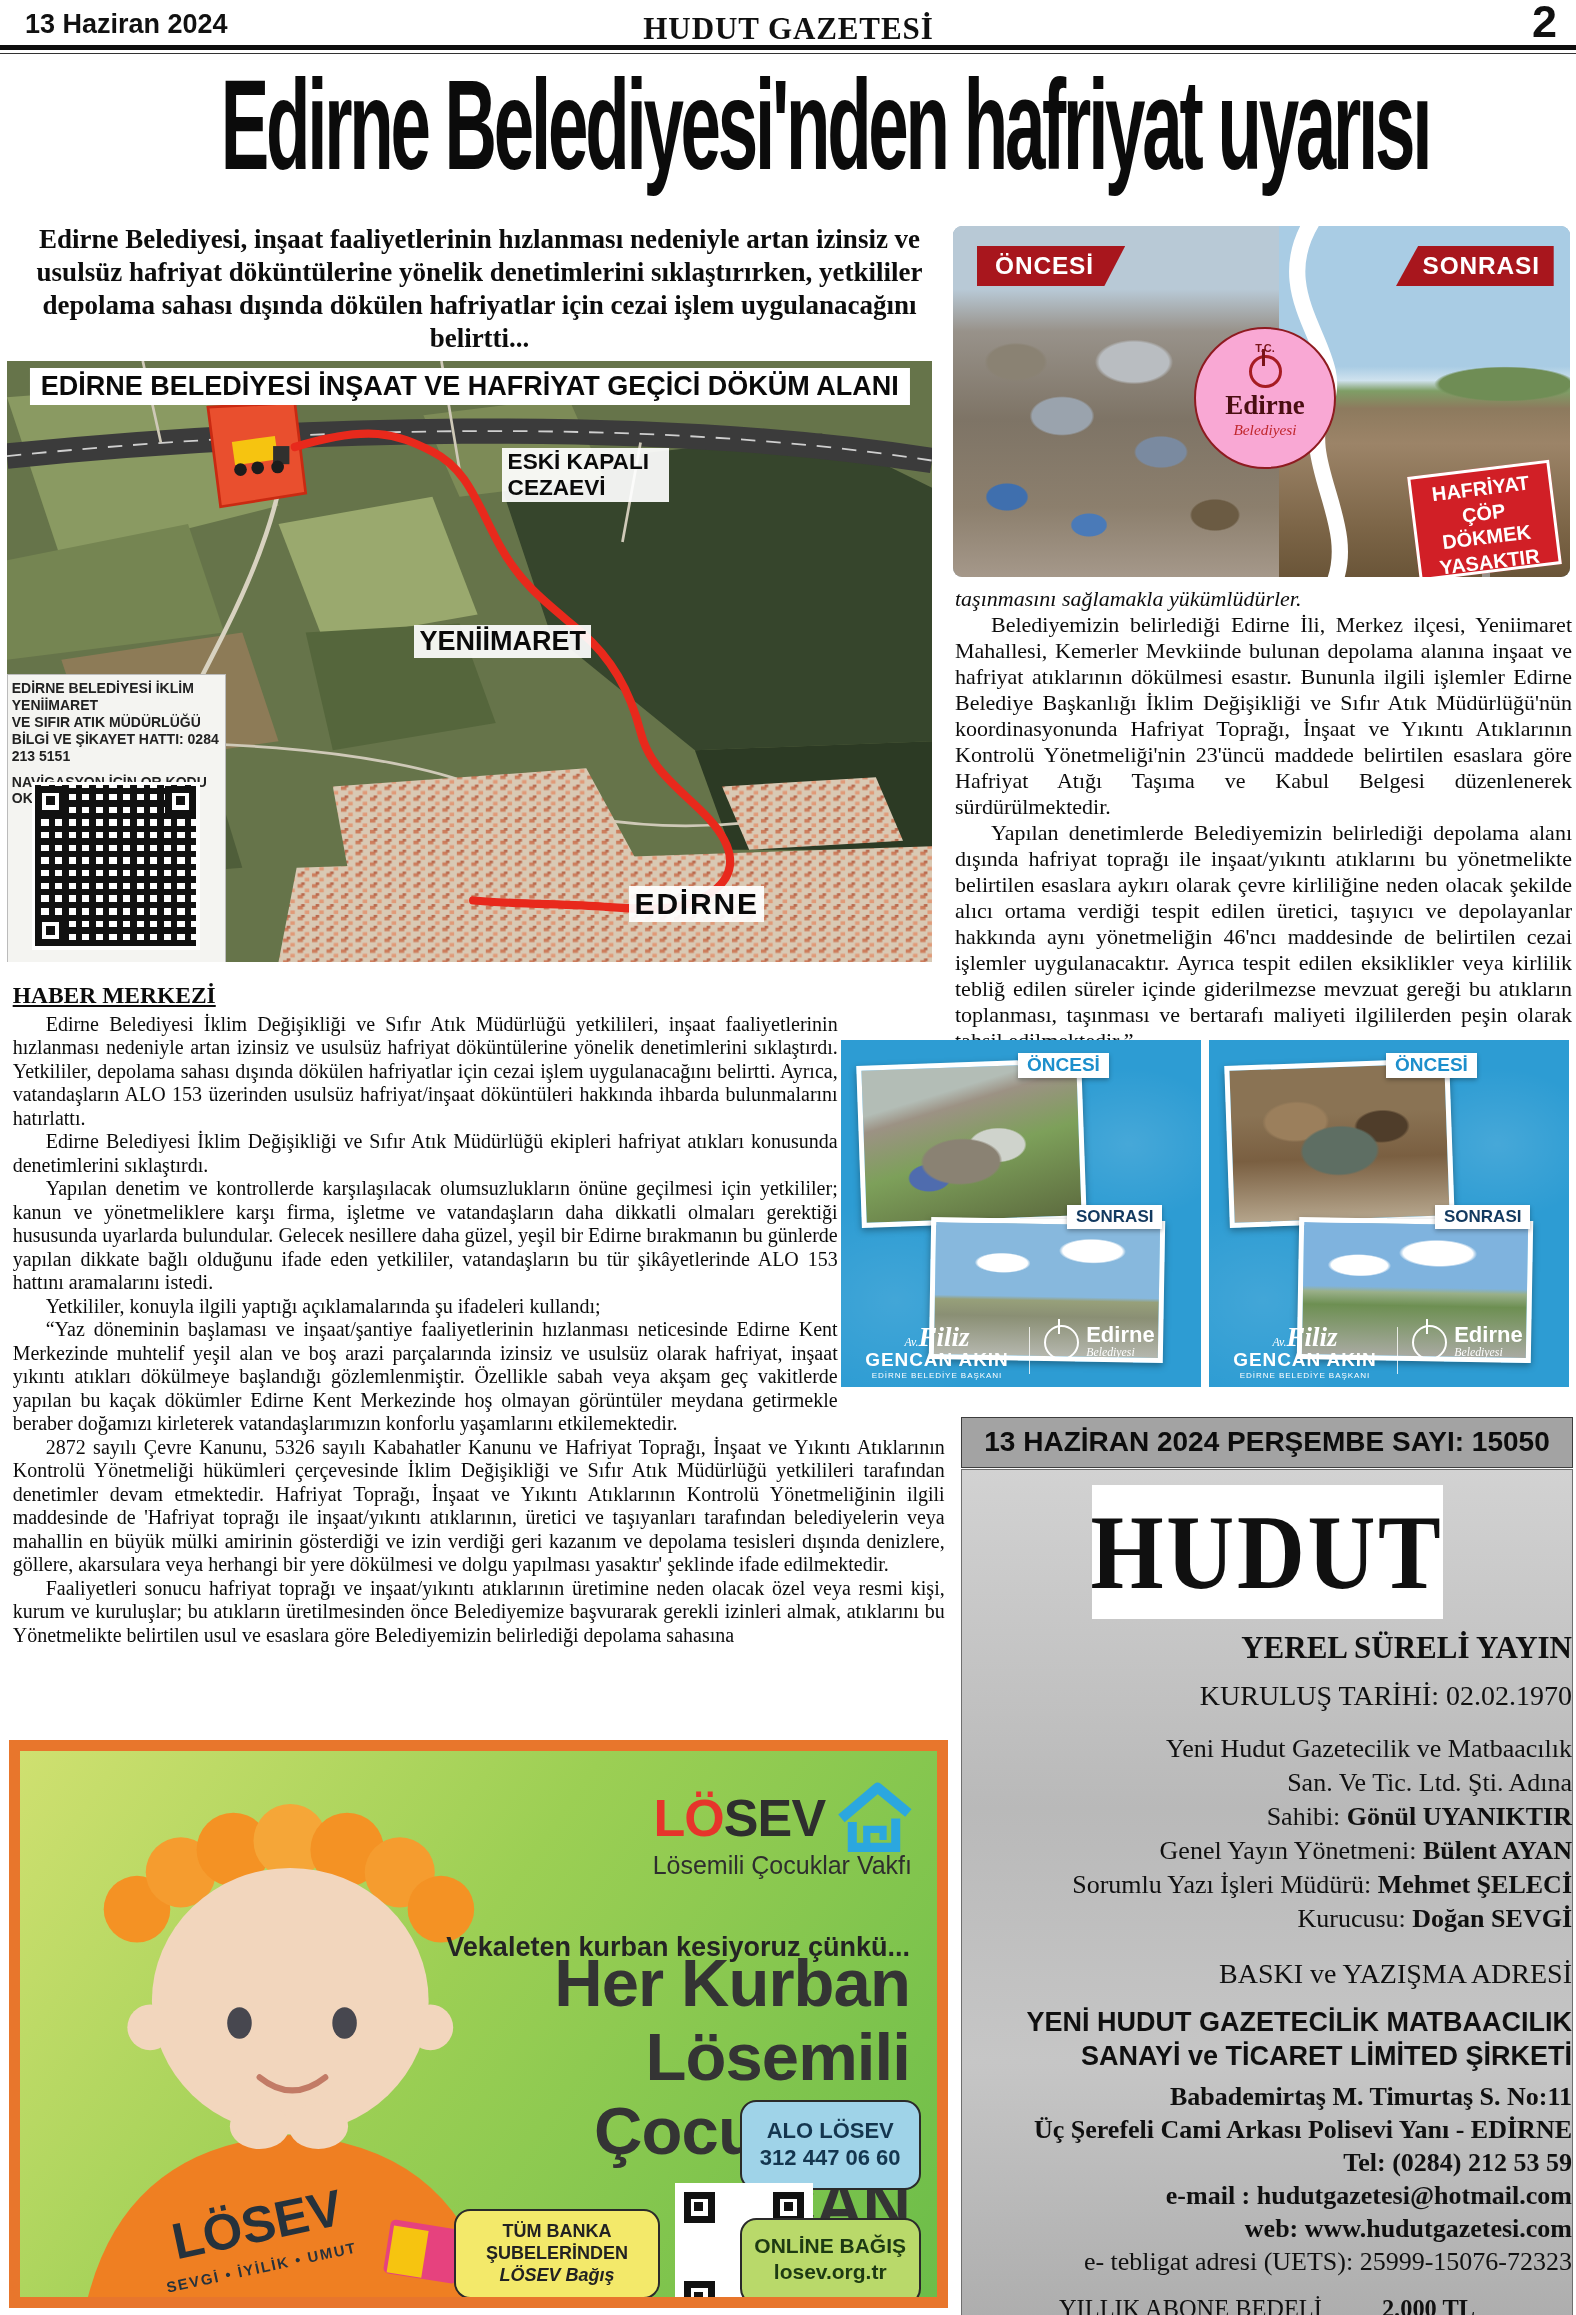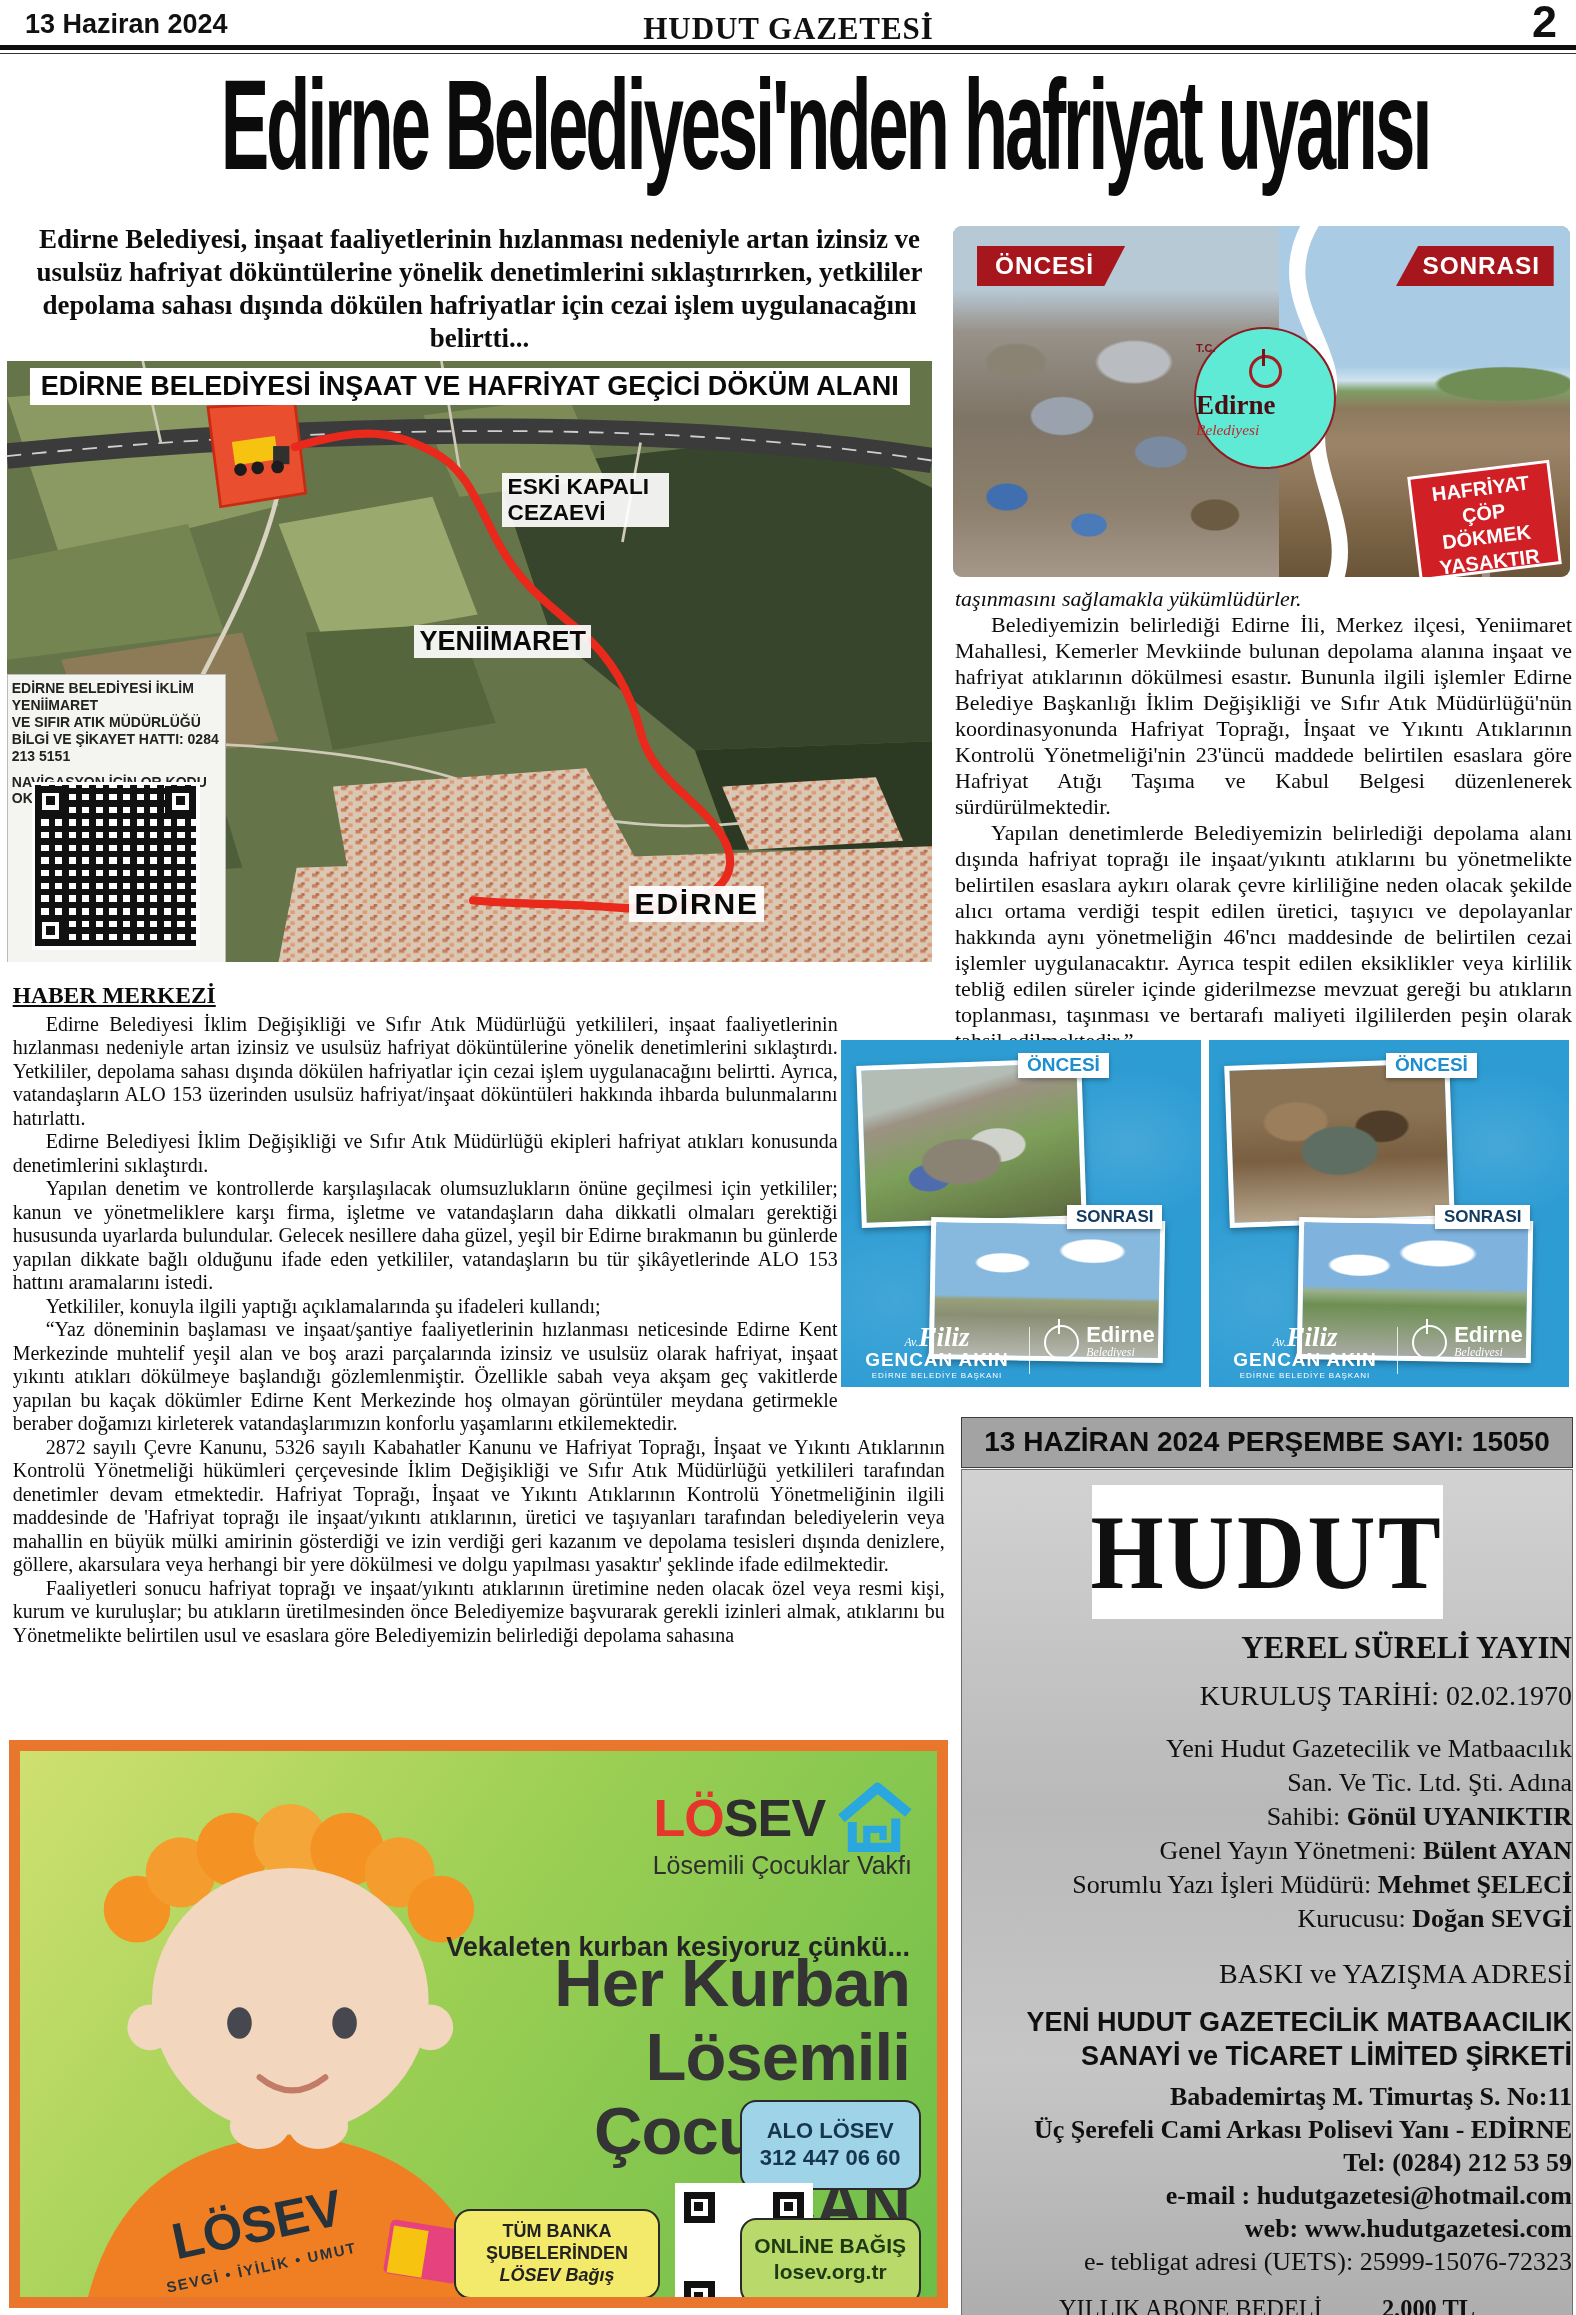--- a/index.html
+++ b/index.html
@@ -18,21 +18,21 @@
   
   .lead{position:absolute;left:36px;top:223px;width:887px;text-align:center;
         font:bold 27px/33px "Liberation Serif",serif;color:#0d0d0d;}
   
   .map{position:absolute;left:7.2px;top:361px;width:925px;height:601px;overflow:hidden;background:#66744a;}
   .map svg{position:absolute;left:0;top:0;}
   .map-title{position:absolute;left:50%;top:7.2px;transform:translateX(-50%);background:#fff;
              padding:2.7px 11px;font:bold 27px "Liberation Sans",sans-serif;white-space:nowrap;color:#0a0a0a;}
   .map-label{position:absolute;background:rgba(255,255,255,.92);color:#0a0a0a;
              font-family:"Liberation Sans",sans-serif;font-weight:bold;padding:0.9px 5.4px;}
-  .lbl-prison{left:495px;top:112px;width:156px;font-size:22.6px;line-height:26px;}
+  .lbl-prison{left:495px;top:87px;width:156px;font-size:22.6px;line-height:26px;}
   .lbl-district{left:407px;top:264px;font-size:27px;}
   .lbl-city{left:622px;top:525px;font-size:30px;letter-spacing:1.8px;}
   .map-info{position:absolute;left:0;top:313px;width:217px;height:288px;background:#f4f4f1;
             border:0.9px solid #bbb;}
   .map-info .txt{font:bold 14px/17px "Liberation Sans",sans-serif;color:#222;margin:5.4px 3.6px 0 3.6px;}
   .map-info .txt2{font:bold 14px "Liberation Sans",sans-serif;color:#222;margin:9px 3.6px 0 3.6px;}
   .qr{position:relative;background:#fff;
       background-image:
         repeating-linear-gradient(0deg,#111 0 6.3px,transparent 6.3px 12.7px),
         repeating-linear-gradient(90deg,#111 0 6.3px,transparent 6.3px 13.6px);
@@ -57,21 +57,21 @@
   .pt-right{position:absolute;right:0;top:0;width:291px;height:351px;
     background:
       radial-gradient(109px 27px at 226px 158px,#6f8d55 0 60%,transparent 65%),
       linear-gradient(180deg,#a9cce4 0 40%,#cfe2ee 44%,#7f9e66 47%,#8d7a5e 52%,#9c8468 62%,#7c6547 86%,#6a5538 100%);}
   .pt-curve{position:absolute;left:0;top:0;}
   .badge{position:absolute;top:20px;height:40px;background:#a8161d;color:#fff;
          font:bold 24.4px/40px "Liberation Sans",sans-serif;text-align:center;letter-spacing:0.9px;}
   .badge-before{left:23.5px;width:136px;clip-path:polygon(0 0,100% 0,86% 100%,0 100%);padding-right:12.7px;}
   .badge-after{right:16.3px;width:145px;clip-path:polygon(14% 0,100% 0,100% 100%,0 100%);padding-left:12.7px;}
   .pt-logo{position:absolute;left:241px;top:101px;width:138px;height:138px;border-radius:50%;
-           background:#5eead4;border:2.7px solid #8e1b20;}
+           background:#f9a8d4;border:2.7px solid #8e1b20;text-align:center;}
   .pt-logo .tc{font:bold 11px "Liberation Sans",sans-serif;color:#7a1418;margin-top:12.7px;}
   .glyph{width:27px;height:27px;margin:1.8px auto 0;border:3.6px solid #a61c22;border-radius:50%;position:relative;}
   .glyph::after{content:"";position:absolute;left:10px;top:-9px;width:3.6px;height:16.3px;background:#7a1418;}
   .pt-logo .city{font:bold 27px "Liberation Serif",serif;color:#4a0e12;margin-top:1.8px;}
   .pt-logo .sub{font:italic 15.4px "Liberation Serif",serif;color:#c0272d;}
   .pt-sign{position:absolute;left:460px;top:242px;width:143px;height:105px;background:#d11f26;
            border:3.6px solid #fff;transform:rotate(-7deg);color:#fff;text-align:center;
            font:bold 20px/24.4px "Liberation Sans",sans-serif;padding-top:5.4px;box-sizing:border-box;}
   .pt-post{position:absolute;left:529px;top:346px;width:8.1px;height:23.5px;background:#97938b;}
   

